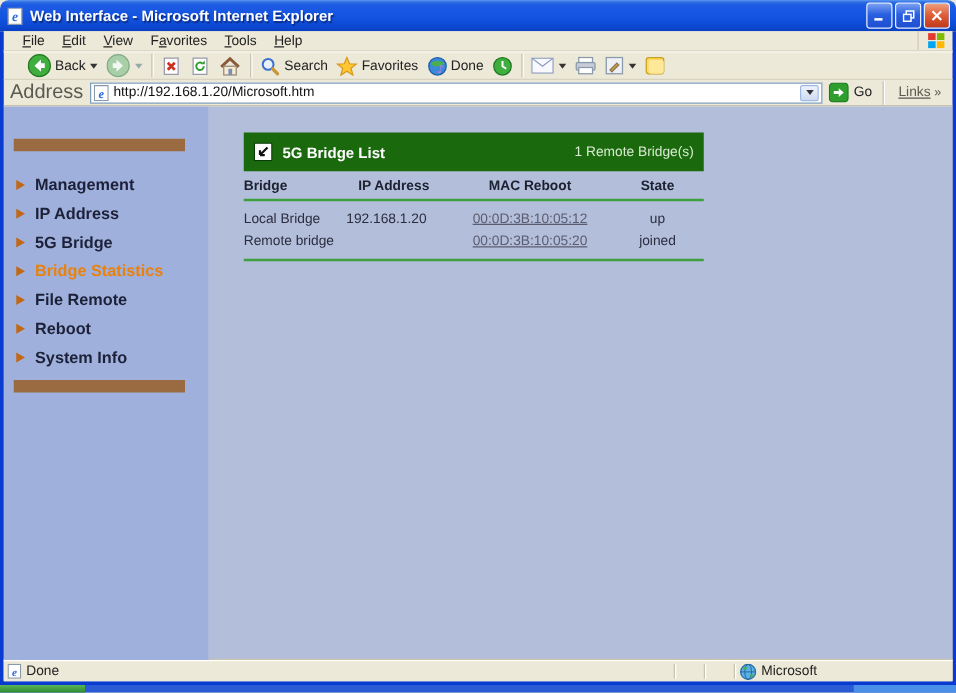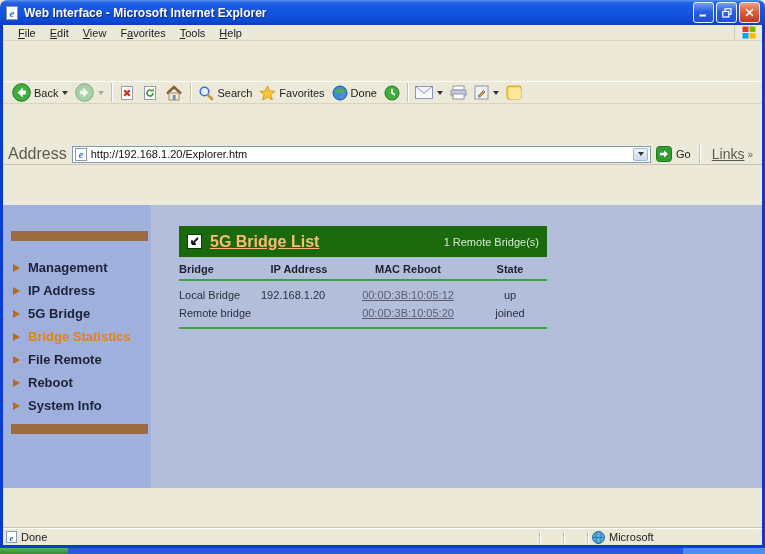--- a/index.html
+++ b/index.html
@@ -22,64 +22,64 @@
   .wbtn {
     width:21px; height:21px; border-radius:3px; border:1px solid #e8f0ff;
     display:flex; align-items:center; justify-content:center;
   }
   .wbtn.blue { background:linear-gradient(180deg,#7ba0f0,#2a5fe0 45%,#1e4fd0); }
   .wbtn.red  { background:linear-gradient(180deg,#f0a080,#e0603a 45%,#c03818); }
 
   .win-body {
     position:absolute; top:25px; left:0; right:0; bottom:0;
     border-left:3px solid #0a3bd0; border-right:3px solid #0a3bd0; border-bottom:3px solid #0a3bd0;
-    background:#ece9d8; display:flex; flex-direction:column;gap:40px;
+    background:#ece9d8; display:flex; flex-direction:column;
   }
 
   
   .menubar { height:16px; display:flex; align-items:center; padding-left:8px; position:relative; border-bottom:1px solid #dcd8c4; }
   .menu-item { font-size:11px; color:#222; padding:0 7px; cursor:default; }
   .menu-item u { text-decoration:underline; }
   .throbber { position:absolute; right:0; top:0; height:15px; width:28px; border-left:1px solid #cfcbb8; display:flex; align-items:center; justify-content:center; }
 
   
-  .toolbar { height:23px; display:flex; align-items:center; padding:0 6px; gap:1px; border-top:1px solid #fbfaf4; border-bottom:1px solid #d8d4c0; }
+  .toolbar { height:23px; display:flex; align-items:center; padding:0 16px; gap:1px; border-top:1px solid #fbfaf4; border-bottom:1px solid #d8d4c0; }
   .tbtn { display:flex; align-items:center; gap:3px; padding:1px 3px; font-size:11px; color:#222; white-space:nowrap; cursor:default; }
   .dd { width:0; height:0; border-left:3px solid transparent; border-right:3px solid transparent; border-top:4px solid #333; margin-left:1px; }
   .dd.dim { border-top-color:#9aa; }
   .tsep { width:1px; height:19px; background:#c8c4b0; box-shadow:1px 0 0 #fff; margin:0 3px; }
 
   
   .addressbar { height:21px; display:flex; align-items:center; padding:0 5px; gap:5px; border-bottom:1px solid #c8c4b0; }
   .addr-label { font-size:16px; color:#5a5a52; }
   .addr-field { flex:1; height:17px; background:#fff; border:1px solid #7f9db9; display:flex; align-items:center; gap:4px; padding:0 2px; }
   .addr-url { font-size:11px; color:#111; flex:1; }
   .addr-combo { width:15px; height:13px; background:linear-gradient(180deg,#eef3fc,#cfdbf0); border:1px solid #9db8e0; border-radius:2px; display:flex; align-items:center; justify-content:center; }
   .go-group { display:flex; align-items:center; gap:4px; }
   .go-label { font-size:11px; color:#222; }
   .links-group { display:flex; align-items:center; gap:3px; padding:0 4px; }
-  .links-label { font-size:14px; color:#5a5a52;text-decoration:underline; }
+  .links-label { font-size:11px; color:#5a5a52;text-decoration:underline; }
   .chev { font-size:10px; color:#5a5a52; }
 
   
   .viewport { flex:1; display:flex; overflow:hidden; }
 
-  .sidebar { width:148px; background:#9fb0dd; position:relative; flex:none; }
+  .sidebar { width:164px; background:#9fb0dd; position:relative; flex:none; }
   .brown-bar { position:absolute; left:8px; width:137px; height:10px; background:#9a6a40; }
   .brown-bar.top { top:26px; }
   .brown-bar.bottom { top:219px; }
   .nav { position:absolute; top:51px; left:0; right:0; }
   .nav-item { display:flex; align-items:center; height:23px; padding-left:10px; gap:8px; font-size:13px; font-weight:bold; color:#1c2138; cursor:pointer; }
   .nav-item.active { color:#e8820e; }
   .arrow-bullet { width:0; height:0; border-left:7px solid #c06818; border-top:4px solid transparent; border-bottom:4px solid transparent; flex:none; }
 
   .content { flex:1; background:#b3bfda; padding:21px 0 0 28px; }
   .panel { width:368px; }
   .panel-header { height:31px; background:#1a690d; display:flex; align-items:center; padding:0 8px; gap:8px; }
-  .panel-title { color:#fdba74; font-weight:bold; font-size:16px;text-decoration:underline; }
+  .panel-title { color:#ffffff; font-weight:bold; font-size:12px; }
   .panel-right { margin-left:auto; color:#d8ead0; font-size:11px; }
 
   .tbl { width:368px; font-size:11px; color:#2a2d3e; }
   .thead, .trow { display:grid; grid-template-columns:76px 88px 130px 74px; align-items:center; }
   .thead { margin-top:2px; height:20px; font-weight:bold; color:#1c2030; }
   .th-c, .td-c { text-align:center; }
   .hr-green { height:2px; background:#3f9e3f; }
   .trow { height:18px; }
   .rows { margin-top:5px; margin-bottom:5px; }
   .td-ip { padding-left:6px; }
@@ -275,21 +275,21 @@
 
     <div class="addressbar">
       <span class="addr-label">Address</span>
       <div class="addr-field">
         <span>
           <svg width="12" height="13" viewBox="0 0 12 13">
               <rect x="0.5" y="0.5" width="11" height="12" fill="#fff" stroke="#8899aa"></rect>
               <text x="6" y="10" font-size="10" font-style="italic" font-weight="bold" text-anchor="middle" fill="#2a6be0" font-family="Liberation Serif,serif">e</text>
             </svg>
         </span>
-        <span class="addr-url">http://192.168.1.20/Explorer.htm</span>
+        <span class="addr-url">http://192.168.1.20/Microsoft.htm</span>
         <span class="addr-combo">
             <span class="dd"></span>
           </span>
       </div>
       <div class="go-group">
         <span>
           <svg width="16" height="16" viewBox="0 0 16 16">
               <rect x="0.5" y="0.5" width="15" height="15" rx="3" fill="#2f9e2f" stroke="#1e7a1e"></rect>
               <path d="M4 6.8 H8 V4.5 L12 8 L8 11.5 V9.2 H4 Z" fill="#fff"></path>
             </svg>

